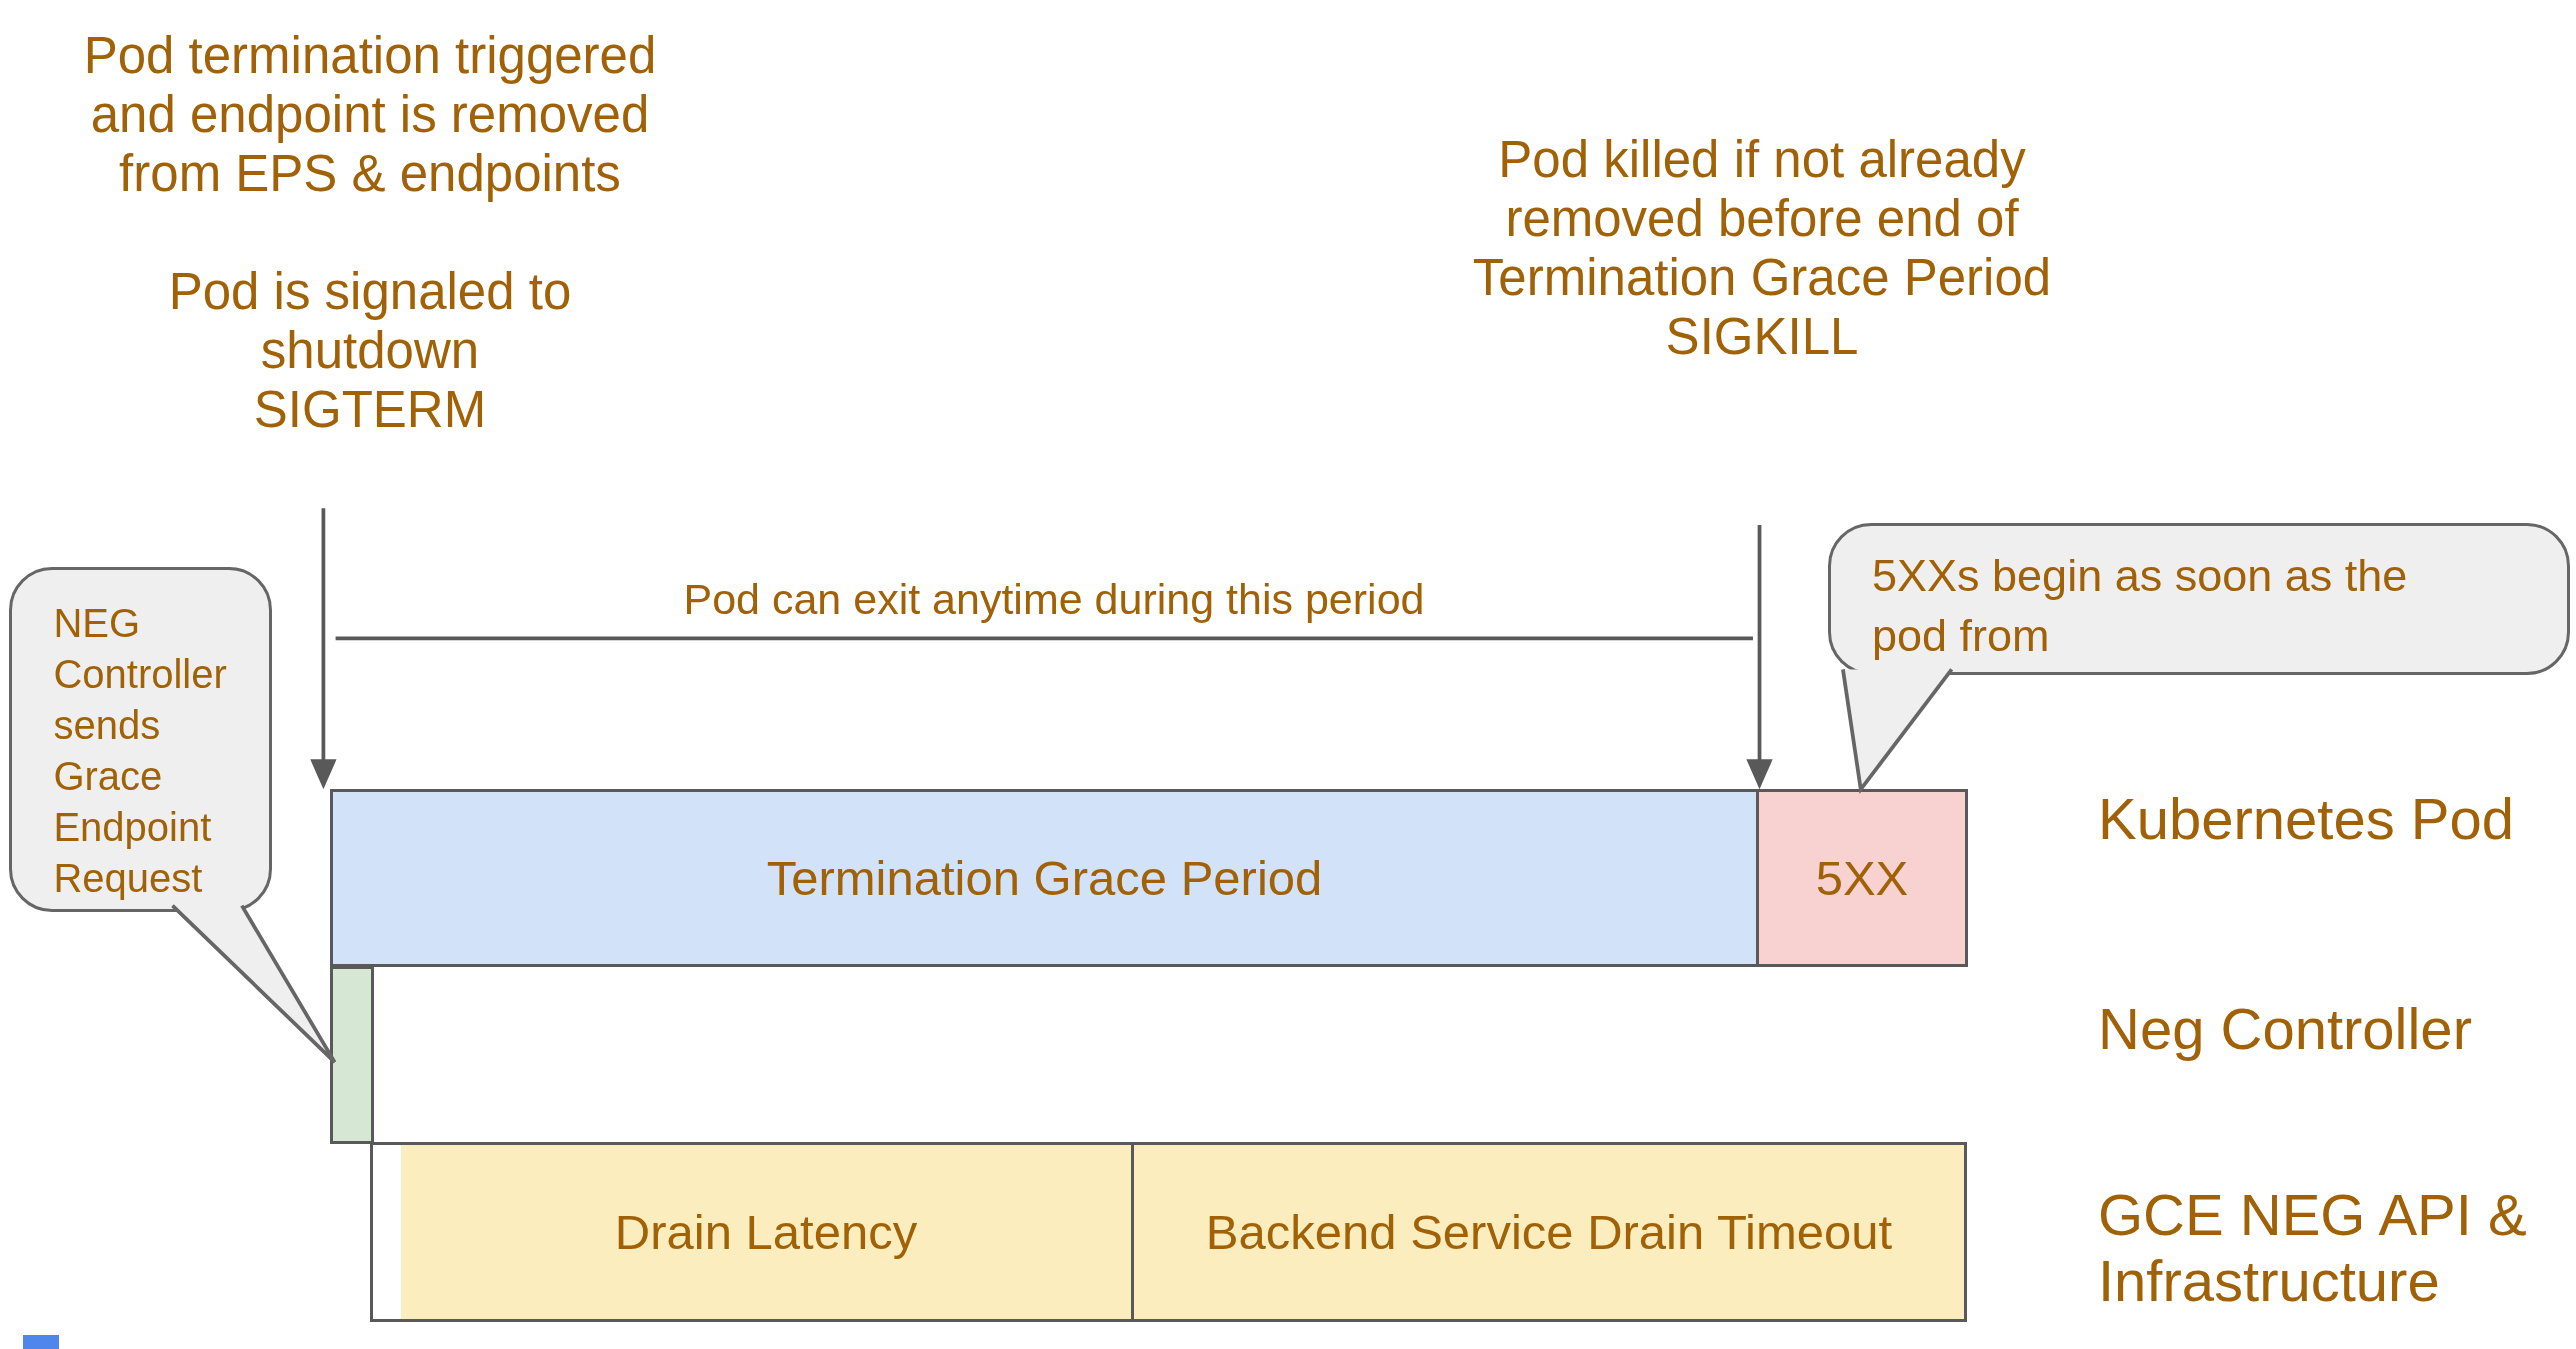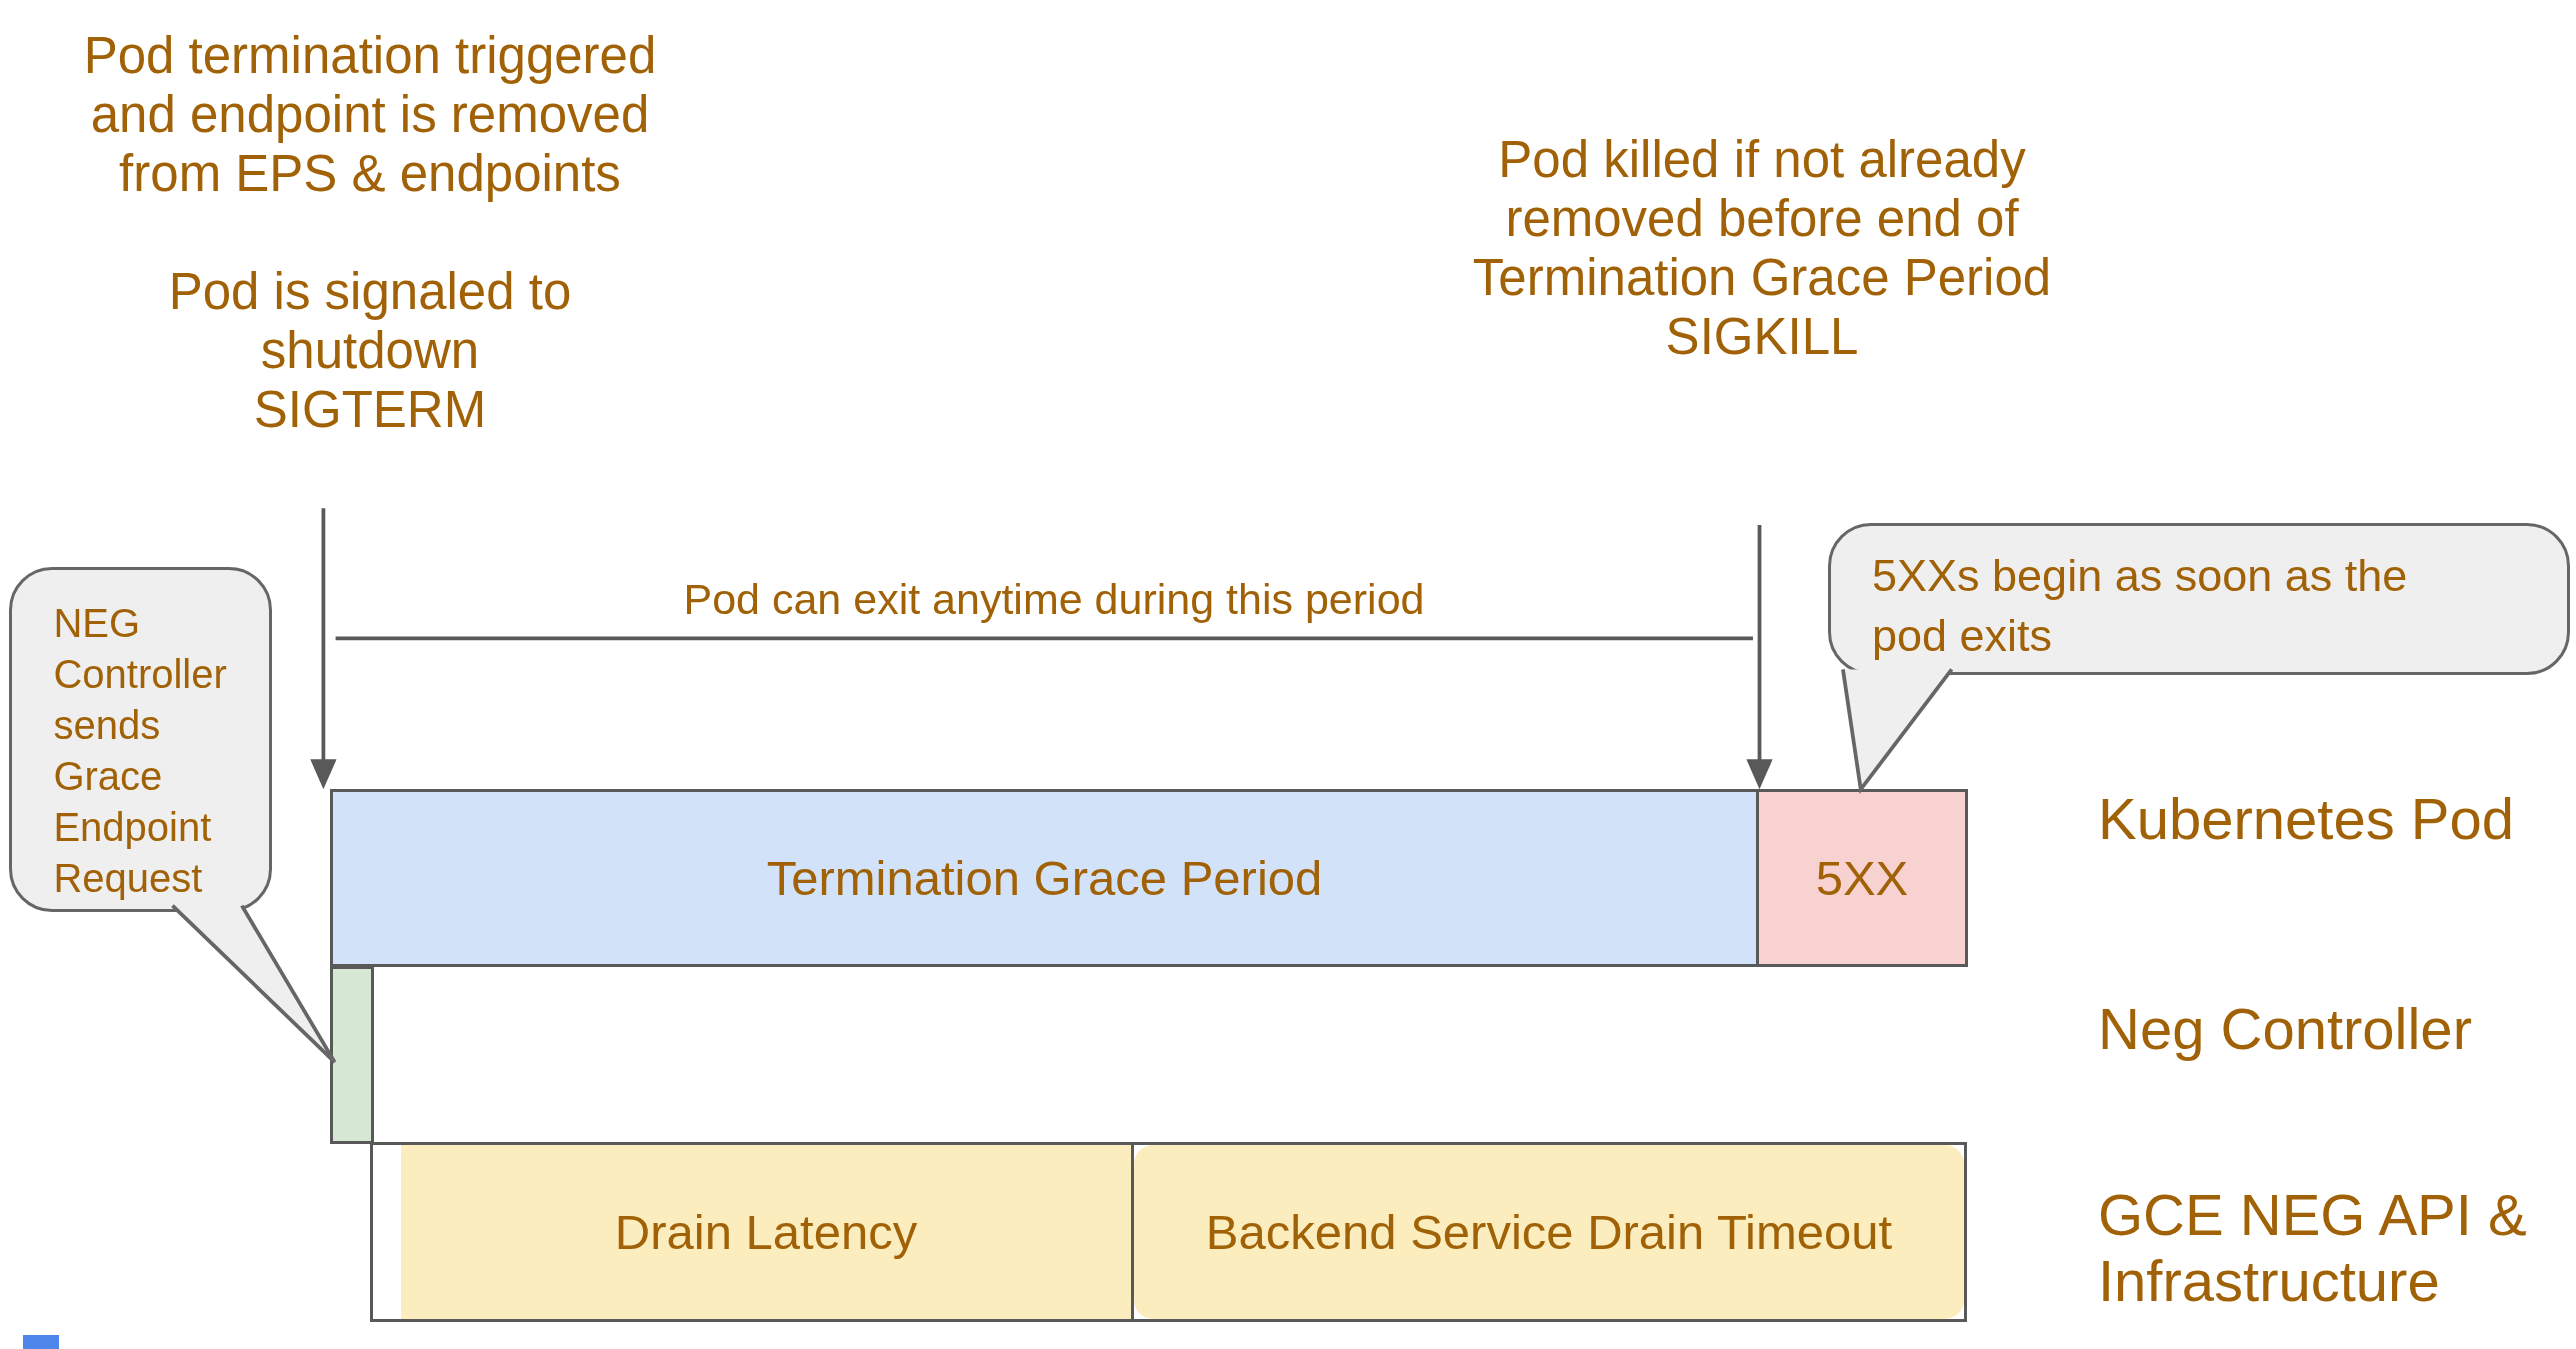--- a/index.html
+++ b/index.html
@@ -21,21 +21,21 @@
                 font-size:45px;line-height:60px;}
   
   .bar{position:absolute;display:flex;border:3.7px solid #595959;box-sizing:border-box;}
   .bar-k8s{left:330px;top:789px;width:1638px;height:178px;}
   .seg{display:flex;align-items:center;justify-content:center;font-size:49px;}
   .seg-tgp{width:1426px;background:#d2e2f8;border-right:3.7px solid #595959;box-sizing:border-box;}
   .seg-5xx{flex:1;background:#f8d2d1;}
   .bar-green{left:330px;top:966px;width:44px;height:178px;background:#d6e8d4;}
   .bar-yellow{left:370px;top:1142px;width:1597px;height:180px;padding-left:28px;}
   .seg-drain{width:733px;background:#fbedbe;border-right:3.7px solid #595959;box-sizing:border-box;}
-  .seg-backend{flex:1;background:#fbedbe;border-radius:19px;}
+  .seg-backend{flex:1;background:#fbedbe;}
   
   .rowlabel{position:absolute;left:2098px;font-size:58px;line-height:66px;white-space:nowrap;}
   .rl-k8s{top:786px;}
   .rl-neg{top:996px;}
   .rl-gce{top:1182px;}
   
   .overlay{position:absolute;left:0;top:0;width:2576px;height:1350px;pointer-events:none;}
   
   .artifact{position:absolute;left:23.4px;top:1335px;width:36px;height:15px;background:#4e86ec;}
 </style>
@@ -66,21 +66,21 @@
     <div>NEG</div>
     <div>Controller</div>
     <div>sends</div>
     <div>Grace</div>
     <div>Endpoint</div>
     <div>Request</div>
   </div>
 
   <div class="bubble bubble-right">
     <div>5XXs begin as soon as the</div>
-    <div>pod exits</div>
+    <div>pod from</div>
   </div>
 
   <div class="bar bar-k8s">
     <div class="seg seg-tgp">
       <span>Termination Grace Period</span>
     </div>
     <div class="seg seg-5xx">
       <span>5XX</span>
     </div>
   </div>

